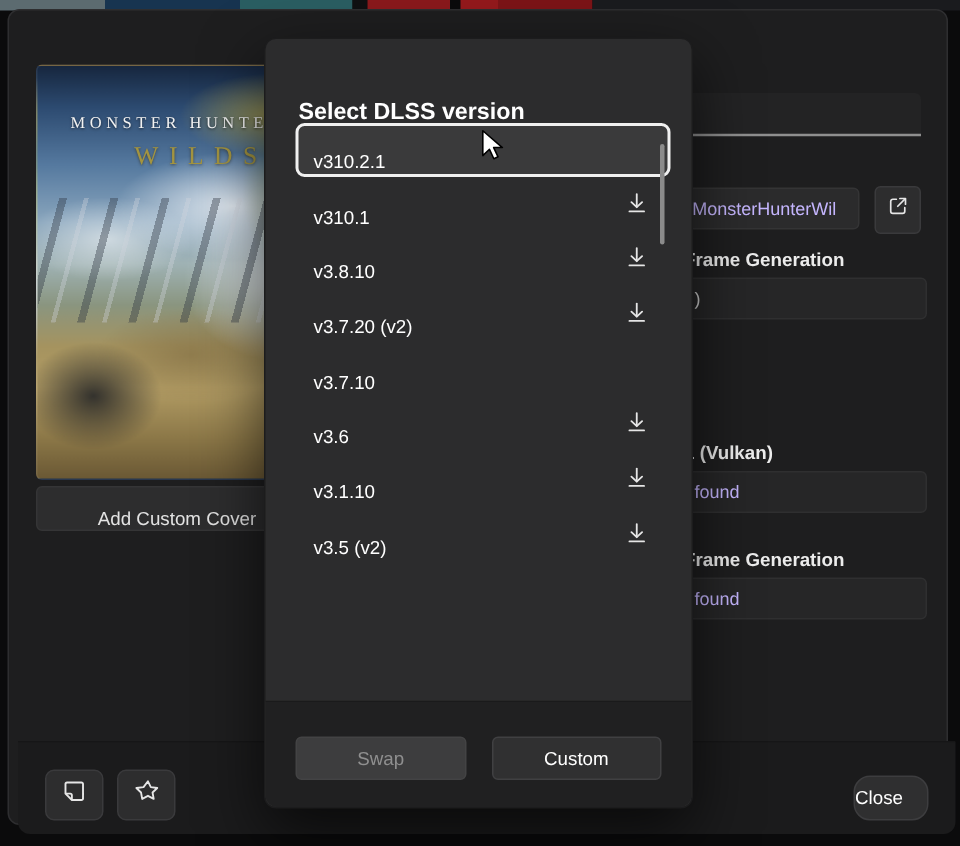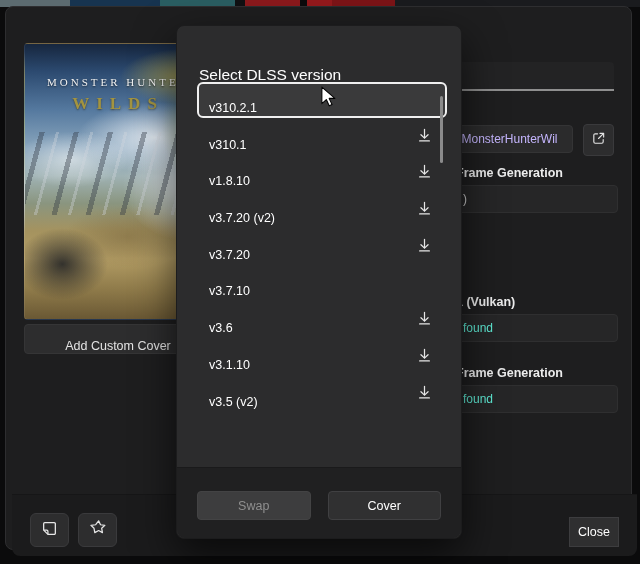--- a/index.html
+++ b/index.html
@@ -40,22 +40,22 @@
       transparent 0 14px, rgba(45,52,64,0.55) 14px 19px,
       transparent 19px 30px, rgba(210,215,222,0.5) 30px 33px);
     filter:blur(0.4px); opacity:0.7;
   }
   .cover-title1 {
     position:absolute; left:0; top:32px; width:100%; text-align:center;
     font-family:"Liberation Serif", serif; font-size:11px; letter-spacing:3px;
     color:#f2f2f2; text-shadow:0 1px 2px rgba(0,0,0,0.6); white-space:nowrap;
   }
   .cover-title2 {
-    position:absolute; left:0; top:50px; width:100%; text-align:center;
-    font-family:"Liberation Serif", serif; font-size:17px; font-weight:bold; letter-spacing:7px;
+    position:absolute; left:16px; top:50px; width:100%; text-align:center;
+    font-family:"Liberation Serif", serif; font-size:17px; font-weight:normal; letter-spacing:7px;
     color:#a39440; text-shadow:0 1px 2px rgba(40,30,0,0.55);
   }
   .add-cover-btn {
     position:absolute; left:18px; top:317px; width:188px; height:30px;
     background:#2d2d2e; border:1px solid #353536; border-radius:4px;
     display:flex; align-items:flex-end; justify-content:center;
     font-size:12.5px; color:#e3e3e3; cursor:default;
   }
   
   .title-textbox {
@@ -70,48 +70,48 @@
   }
   .ext-btn {
     position:absolute; left:577px; top:117px; width:31px; height:32px;
     background:#2d2d2e; border:1px solid #3a3a3c; border-radius:4px;
     display:flex; align-items:center; justify-content:center;
   }
   .sec-heading { position:absolute; left:450px; font-size:12.5px; font-weight:bold; color:#ececec; white-space:nowrap; }
   .sec-box {
     position:absolute; left:440px; width:172px; height:28px;
     background:#262627; border:1px solid #2f2f30; border-radius:4px;
-    display:flex; align-items:center; font-size:12px; color:#5eead4; padding-left:16px;
+    display:flex; align-items:center; font-size:12px; color:#c4b5fd; padding-left:16px;
     white-space:nowrap; overflow:hidden;
   }
   .sec-box.light { color:#cfcfcf; }
   
   .panel-footer {
     position:absolute; left:6px; top:487px; width:625px; height:62px;
     background:#1b1b1c; border-top:1px solid #161617; border-radius:0 0 8px 8px;
   }
   .icon-btn {
     position:absolute; top:506px; width:39px; height:34px;
     background:#2d2d2e; border:1px solid #3a3a3c; border-radius:6px;
     display:flex; align-items:center; justify-content:center;
   }
   .close-btn {
     position:absolute; left:563px; top:510px; width:50px; height:30px;
-    background:#2f2f30; border:1px solid #3d3d3f; border-radius:0;
-    display:flex; align-items:center; justify-content:center;
+    background:#2f2f30; border:1px solid #3d3d3f; border-radius:11px;
+    display:flex; align-items:center; 
     font-size:12.5px; color:#ffffff;
   }
 
   
   .modal {
     position:absolute; left:176px; top:25px; width:286px; height:514px;
     background:#2c2c2d; border:1px solid #1c1c1d; border-radius:8px;
     box-shadow:0 16px 42px rgba(0,0,0,0.65);
   }
-  .modal-title { position:absolute; left:22px; top:40px; font-size:15.5px; font-weight:400; color:#ffffff; }
+  .modal-title { position:absolute; left:22px; top:40px; font-size:15.5px; font-weight:700; color:#ffffff; }
   .version-list { position:absolute; left:20px; top:56px; width:250px; }
   .version-row {
     height:36px; margin-bottom:0.7px; border-radius:6px;
     display:flex; align-items:center; padding:0 12px;
     font-size:12.5px; color:#ffffff; cursor:default;
   }
   .version-row.selected {
     background:#3a3a3b; border:2px solid #f0f0f0; padding:0 10px;
   }
   .version-row .vlabel { flex:1;margin-top:16px; }
@@ -229,41 +229,31 @@
         <span class="vlabel">v310.1</span>
         <span><svg width="15" height="15" viewBox="0 0 16 16">
             <g stroke="#e6e6e6" stroke-width="1.3" fill="none" stroke-linecap="round" stroke-linejoin="round">
               <path d="M8 1.5v9"></path>
               <path d="M4.2 7.2L8 10.8l3.8-3.6"></path>
               <path d="M2.8 13.8h10.4"></path>
             </g>
           </svg></span>
       </div>
       <div class="version-row">
-        <span class="vlabel">v1.8.10</span>
+        <span class="vlabel">v3.8.10</span>
         <span><svg width="15" height="15" viewBox="0 0 16 16">
             <g stroke="#e6e6e6" stroke-width="1.3" fill="none" stroke-linecap="round" stroke-linejoin="round">
               <path d="M8 1.5v9"></path>
               <path d="M4.2 7.2L8 10.8l3.8-3.6"></path>
               <path d="M2.8 13.8h10.4"></path>
             </g>
           </svg></span>
       </div>
       <div class="version-row">
         <span class="vlabel">v3.7.20 (v2)</span>
-        <span><svg width="15" height="15" viewBox="0 0 16 16">
-            <g stroke="#e6e6e6" stroke-width="1.3" fill="none" stroke-linecap="round" stroke-linejoin="round">
-              <path d="M8 1.5v9"></path>
-              <path d="M4.2 7.2L8 10.8l3.8-3.6"></path>
-              <path d="M2.8 13.8h10.4"></path>
-            </g>
-          </svg></span>
-      </div>
-      <div class="version-row">
-        <span class="vlabel">v3.7.20</span>
         <span><svg width="15" height="15" viewBox="0 0 16 16">
             <g stroke="#e6e6e6" stroke-width="1.3" fill="none" stroke-linecap="round" stroke-linejoin="round">
               <path d="M8 1.5v9"></path>
               <path d="M4.2 7.2L8 10.8l3.8-3.6"></path>
               <path d="M2.8 13.8h10.4"></path>
             </g>
           </svg></span>
       </div>
       <div class="version-row">
         <span class="vlabel">v3.7.10</span>
@@ -298,21 +288,21 @@
             </g>
           </svg></span>
       </div>
     </div>
   <div class="scroll-thumb"></div>
   <div class="modal-footer">
     <div class="btn btn-swap">
       <span>Swap</span>
     </div>
     <div class="btn btn-cancel">
-      <span>Cover</span>
+      <span>Custom</span>
     </div>
   </div>
 </div>
 
 <div class="cursor">
   <svg width="16" height="21" viewBox="0 0 12.5 18">
       <path d="M1 1v14.2l3.8-3.6 2.5 5.4 2.4-1.1-2.5-5.3h5z" fill="#ffffff" stroke="#000000" stroke-width="0.9" stroke-linejoin="round"></path>
     </svg>
 </div>
 

